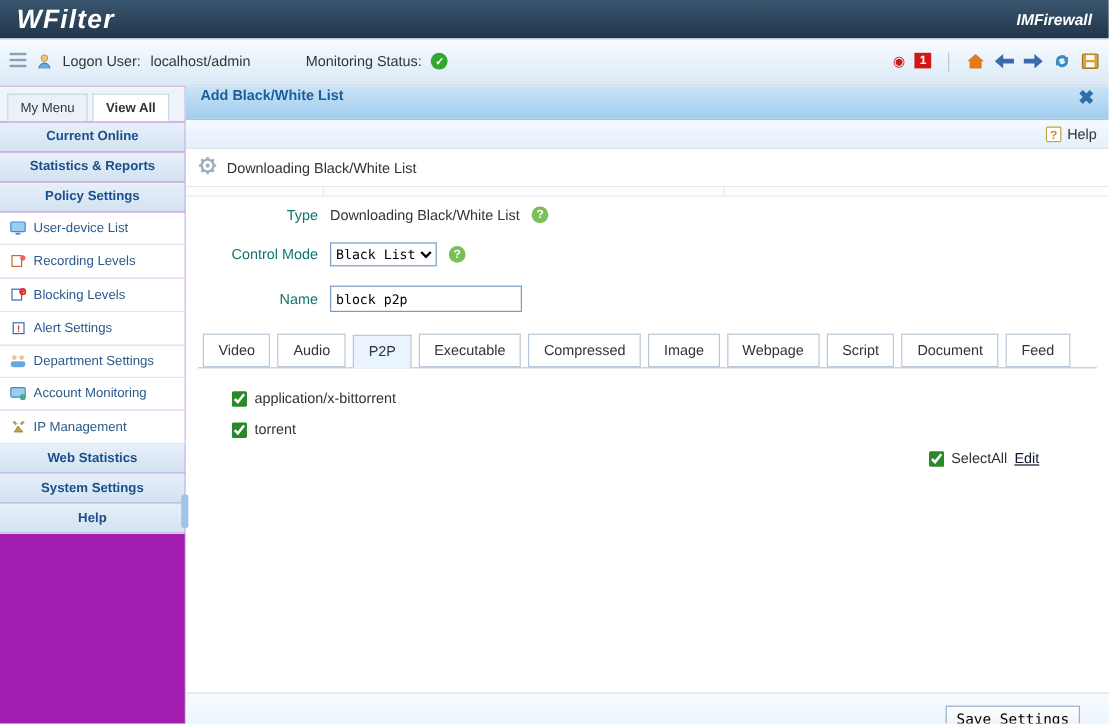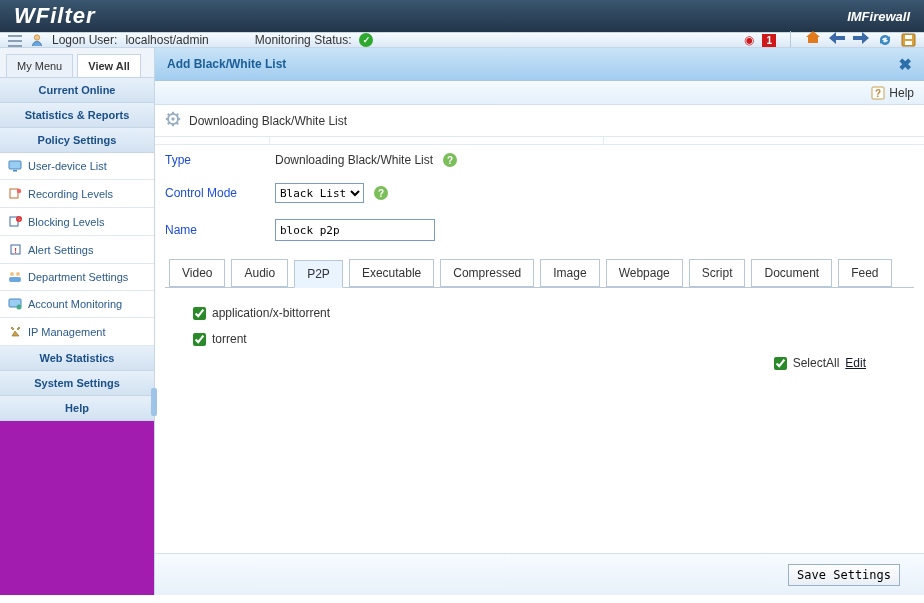--- a/index.html
+++ b/index.html
@@ -2,21 +2,21 @@
 <html><head>
 <meta charset="utf-8">
 <style>
   * { box-sizing: border-box; margin: 0; padding: 0; }
   body { font-family: Arial, sans-serif; font-size: 12px; color: #333; background: #fff; width: 924px; height: 603px; overflow: hidden; }
 
   .topbar { height: 32px; background: linear-gradient(#3a5670, #223549); display: flex; align-items: center; padding: 0 14px; color: #fff; }
   .logo { font-family: "Arial Black", Arial, sans-serif; font-size: 22px; font-style: italic; font-weight: 900; letter-spacing: 1px; }
   .brand { margin-left: auto; font-weight: bold; font-style: italic; font-size: 13px; }
 
-  .statusbar { height: 16px; background: linear-gradient(#f6fbff, #dbe9f6); border-top: 1px solid #c6d6e5; border-bottom: 1px solid #c6d6e5; display: flex; align-items: flex-end; padding: 0 8px; gap: 8px; }
+  .statusbar { height: 40px; background: linear-gradient(#f6fbff, #dbe9f6); border-top: 1px solid #c6d6e5; border-bottom: 1px solid #c6d6e5; display: flex; align-items: flex-start; padding: 11px 8px; gap: 8px; }
   .burger { width: 14px; height: 12px; display: flex; flex-direction: column; justify-content: space-between; }
   .burger span { height: 2px; background: #8aa0b6; }
   .user-icon svg { display: block; }
   .status-ok { width: 14px; height: 14px; border-radius: 50%; background: #2fa82f; display: inline-flex; align-items: center; justify-content: center; color: #fff; font-weight: bold; font-size: 9px; }
   .statusbar .spacer { flex: 1; }
   .pin-icon { color: #d01818; font-size: 12px; }
   .alert-badge { background: #d01818; color: #fff; font-weight: bold; font-size: 10px; padding: 1px 4px; }
   .vsep { width: 1px; height: 16px; background: #b8c8d8; margin: 0 6px; }
   .arrow { font-size: 14px; }
   .arrow.orange { color: #e07a1c; }
@@ -30,35 +30,35 @@
   .side-tabs .tab { border: 1px solid #c6d6e5; border-bottom: none; padding: 5px 10px; background: #eaf1f8; font-size: 11px; cursor: pointer; }
   .side-tabs .tab.active { background: #fff; font-weight: bold; }
   .side-list { border-top: 1px solid #c6d6e5; }
   .side-head { background: linear-gradient(#e6f0fa, #d3e2f1); border-bottom: 1px solid #c6d6e5; padding: 6px 0; text-align: center; color: #1a4f8a; font-weight: bold; font-size: 11px; cursor: pointer; }
   .side-item { display: flex; align-items: center; gap: 6px; padding: 7px 8px; border-bottom: 1px solid #e0e9f2; color: #2a5a8c; font-size: 11px; cursor: pointer; background: #fff; }
   .side-item .ic { width: 14px; display: inline-flex; justify-content: center; }
 
   .content { flex: 1; display: flex; flex-direction: column; position: relative; background: #fff; }
   .drag-handle { position: absolute; left: -4px; top: 340px; width: 6px; height: 28px; background: #9fc4ea; border-radius: 2px; cursor: ew-resize; }
 
-  .crumb { height: 28px; background: linear-gradient(#c9e3f7, #a2cdef); color: #1c5f98; display: flex; align-items: center; padding: 16px 12px; font-weight: bold; border-bottom: 1px solid #a9c6e0; }
+  .crumb { height: 28px; background: linear-gradient(#c9e3f7, #a2cdef); color: #1c5f98; display: flex; padding: 0 12px; font-weight: bold; border-bottom: 1px solid #a9c6e0; }
   .crumb .close { margin-left: auto; color: #2d6fa8; font-size: 16px; cursor: pointer; font-weight: bold; }
 
   .helpbar { height: 24px; background: linear-gradient(#f4faff, #e4f0fb); border-bottom: 1px solid #d3e0ec; display: flex; align-items: center; justify-content: flex-end; padding: 0 10px; gap: 4px; }
   .help-icon svg { display: block; }
 
   .section-hd { display: flex; align-items: center; gap: 8px; padding: 6px 10px; border-bottom: 1px solid #dfe7ef; }
   .section-hd .gear { color: #7a8fa5; }
   .thin-borders { height: 8px; border-bottom: 1px solid #e3ebf2; background: #fdfeff; display:flex; }
   .thin-borders span:nth-child(1){width:115px;border-right:1px solid #e3ebf2;}
   .thin-borders span:nth-child(2){flex:1;border-right:1px solid #e3ebf2;}
   .thin-borders span:nth-child(3){width:320px;}
 
   .form-row { display: flex; align-items: center; padding: 8px 10px; gap: 10px; }
-  .form-row .lbl { width: 100px; color: #1d4ed8; }
+  .form-row .lbl { width: 100px; color: #0f766e; text-align: right; }
   .select { height: 20px; font-family: monospace; font-size: 11px; border: 1px solid #7a9cc4; background: #fff; }
   .text-input { height: 22px; width: 160px; font-family: monospace; font-size: 11px; padding: 2px 4px; border: 1px solid #7a9cc4; }
   .qmark { width: 14px; height: 14px; border-radius: 50%; background: #7bbf5a; color: #fff; display: inline-flex; align-items: center; justify-content: center; font-size: 10px; font-weight: bold; cursor: help; }
 
   .cat-tabs { display: flex; gap: 6px; padding: 10px 10px 0 14px; }
   .cat-tabs .ctab { border: 1px solid #b8c8d8; background: #fff; padding: 6px 12px; font-size: 12px; color: #333; cursor: pointer; }
   .cat-tabs .ctab.active { background: #eaf4fe; border-bottom-color: #eaf4fe; position: relative; top: 1px; }
 
   .tab-body { border-top: 1px solid #b8c8d8; margin: 0 10px; padding: 12px 28px; min-height:200px; }
   .chk-row { display: flex; align-items: center; gap: 6px; padding: 6px 0; }

